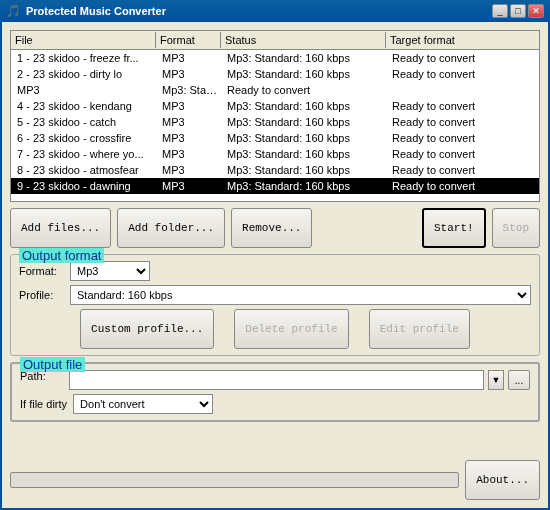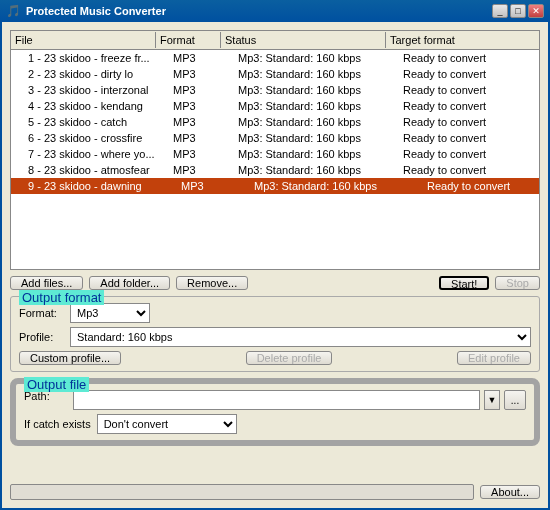--- a/index.html
+++ b/index.html
@@ -89,52 +89,51 @@
     }
 
     .file-list-body {
       overflow-y: auto;
       height: calc(100% - 22px);
     }
 
     .file-row {
       display: grid;
       grid-template-columns: 145px 65px 165px 1fr;
-      padding: 1px 13px;
+      padding: 1px 2px;
     }
     .file-row:nth-child(odd) { background: white; }
     .file-row:nth-child(even) { background: white; }
     .file-row.selected {
-      background: #c2410c;
+      background: #000000;
       color: white;
-      gap: 8px;
     }
     .file-row-cell {
       padding: 1px 4px;
       font-size: 11px;
       white-space: nowrap;
       overflow: hidden;
       text-overflow: ellipsis;
     }
 
     
     .button-row {
       display: flex;
       gap: 6px;
       align-items: center;
     }
     .btn {
-      height: 14px;
+      height: 40px;
       padding: 0 10px;
       background: linear-gradient(to bottom, #f5f4f0, #dedbd2);
       border: 1px solid #888;
       border-radius: 3px;
       cursor: pointer;
       font-size: 11px;
-      font-family: Liberation Sans, sans-serif;
+      font-family: Liberation Mono, monospace;
       color: #000;
     }
     .btn.default-btn {
       border: 2px solid #000;
     }
     .btn:disabled, .btn.disabled {
       color: #aaa;
       cursor: default;
     }
     .spacer { flex: 1; }
@@ -177,28 +176,28 @@
       font-family: Tahoma, Arial, sans-serif;
       border: 1px solid #888;
       background: white;
       padding: 0 2px;
     }
     .select-format { width: 80px; }
     .select-profile-long { width: 100%; flex: 1; }
 
     .profile-buttons {
       display: flex;
-      gap: 0;
-      justify-content: space-between;
+      gap: 20px;
+      justify-content: center;
     }
 
     
     .output-file-section {
-      border: 6px solid #a3a3a3;
-      border-radius: 8px;
+      border: 2px solid #a3a3a3;
+      border-radius: 3px;
       padding: 6px 8px 6px 8px;
       position: relative;
       background: #ece9d8;
     }
 
     .path-row {
       display: flex;
       align-items: flex-start;
       gap: 4px;
     }
@@ -288,21 +287,20 @@
     <div class="file-row-cell">Mp3: Standard: 160 kbps</div>
     <div class="file-row-cell">Ready to convert</div>
   </div>
         <div class="file-row">
     <div class="file-row-cell">2 - 23 skidoo - dirty lo</div>
     <div class="file-row-cell">MP3</div>
     <div class="file-row-cell">Mp3: Standard: 160 kbps</div>
     <div class="file-row-cell">Ready to convert</div>
   </div>
         <div class="file-row">
-    <div class="file-row-cell">3 - 23 skidoo - interzonal</div>
     <div class="file-row-cell">MP3</div>
     <div class="file-row-cell">Mp3: Standard: 160 kbps</div>
     <div class="file-row-cell">Ready to convert</div>
   </div>
         <div class="file-row">
     <div class="file-row-cell">4 - 23 skidoo - kendang</div>
     <div class="file-row-cell">MP3</div>
     <div class="file-row-cell">Mp3: Standard: 160 kbps</div>
     <div class="file-row-cell">Ready to convert</div>
   </div>
@@ -376,21 +374,21 @@
 
   <div class="output-file-section">
     <span class="section-title">Output file</span>
     <div class="form-row path-row">
       <span class="form-label">Path:</span>
       <input type="text" class="path-input" value="" style="">
       <div class="path-dropdown">▼</div>
       <div class="path-btn">...</div>
     </div>
     <div class="form-row">
-      <span class="form-label">If catch exists</span>
+      <span class="form-label">If file dirty</span>
       <select class="select-if-exists">
         <option>Don't convert</option>
         <option>Overwrite</option>
         <option>Add number</option>
       </select>
     </div>
   </div>
 
   <div class="bottom-row">
     <div class="progress-bar-outer">

